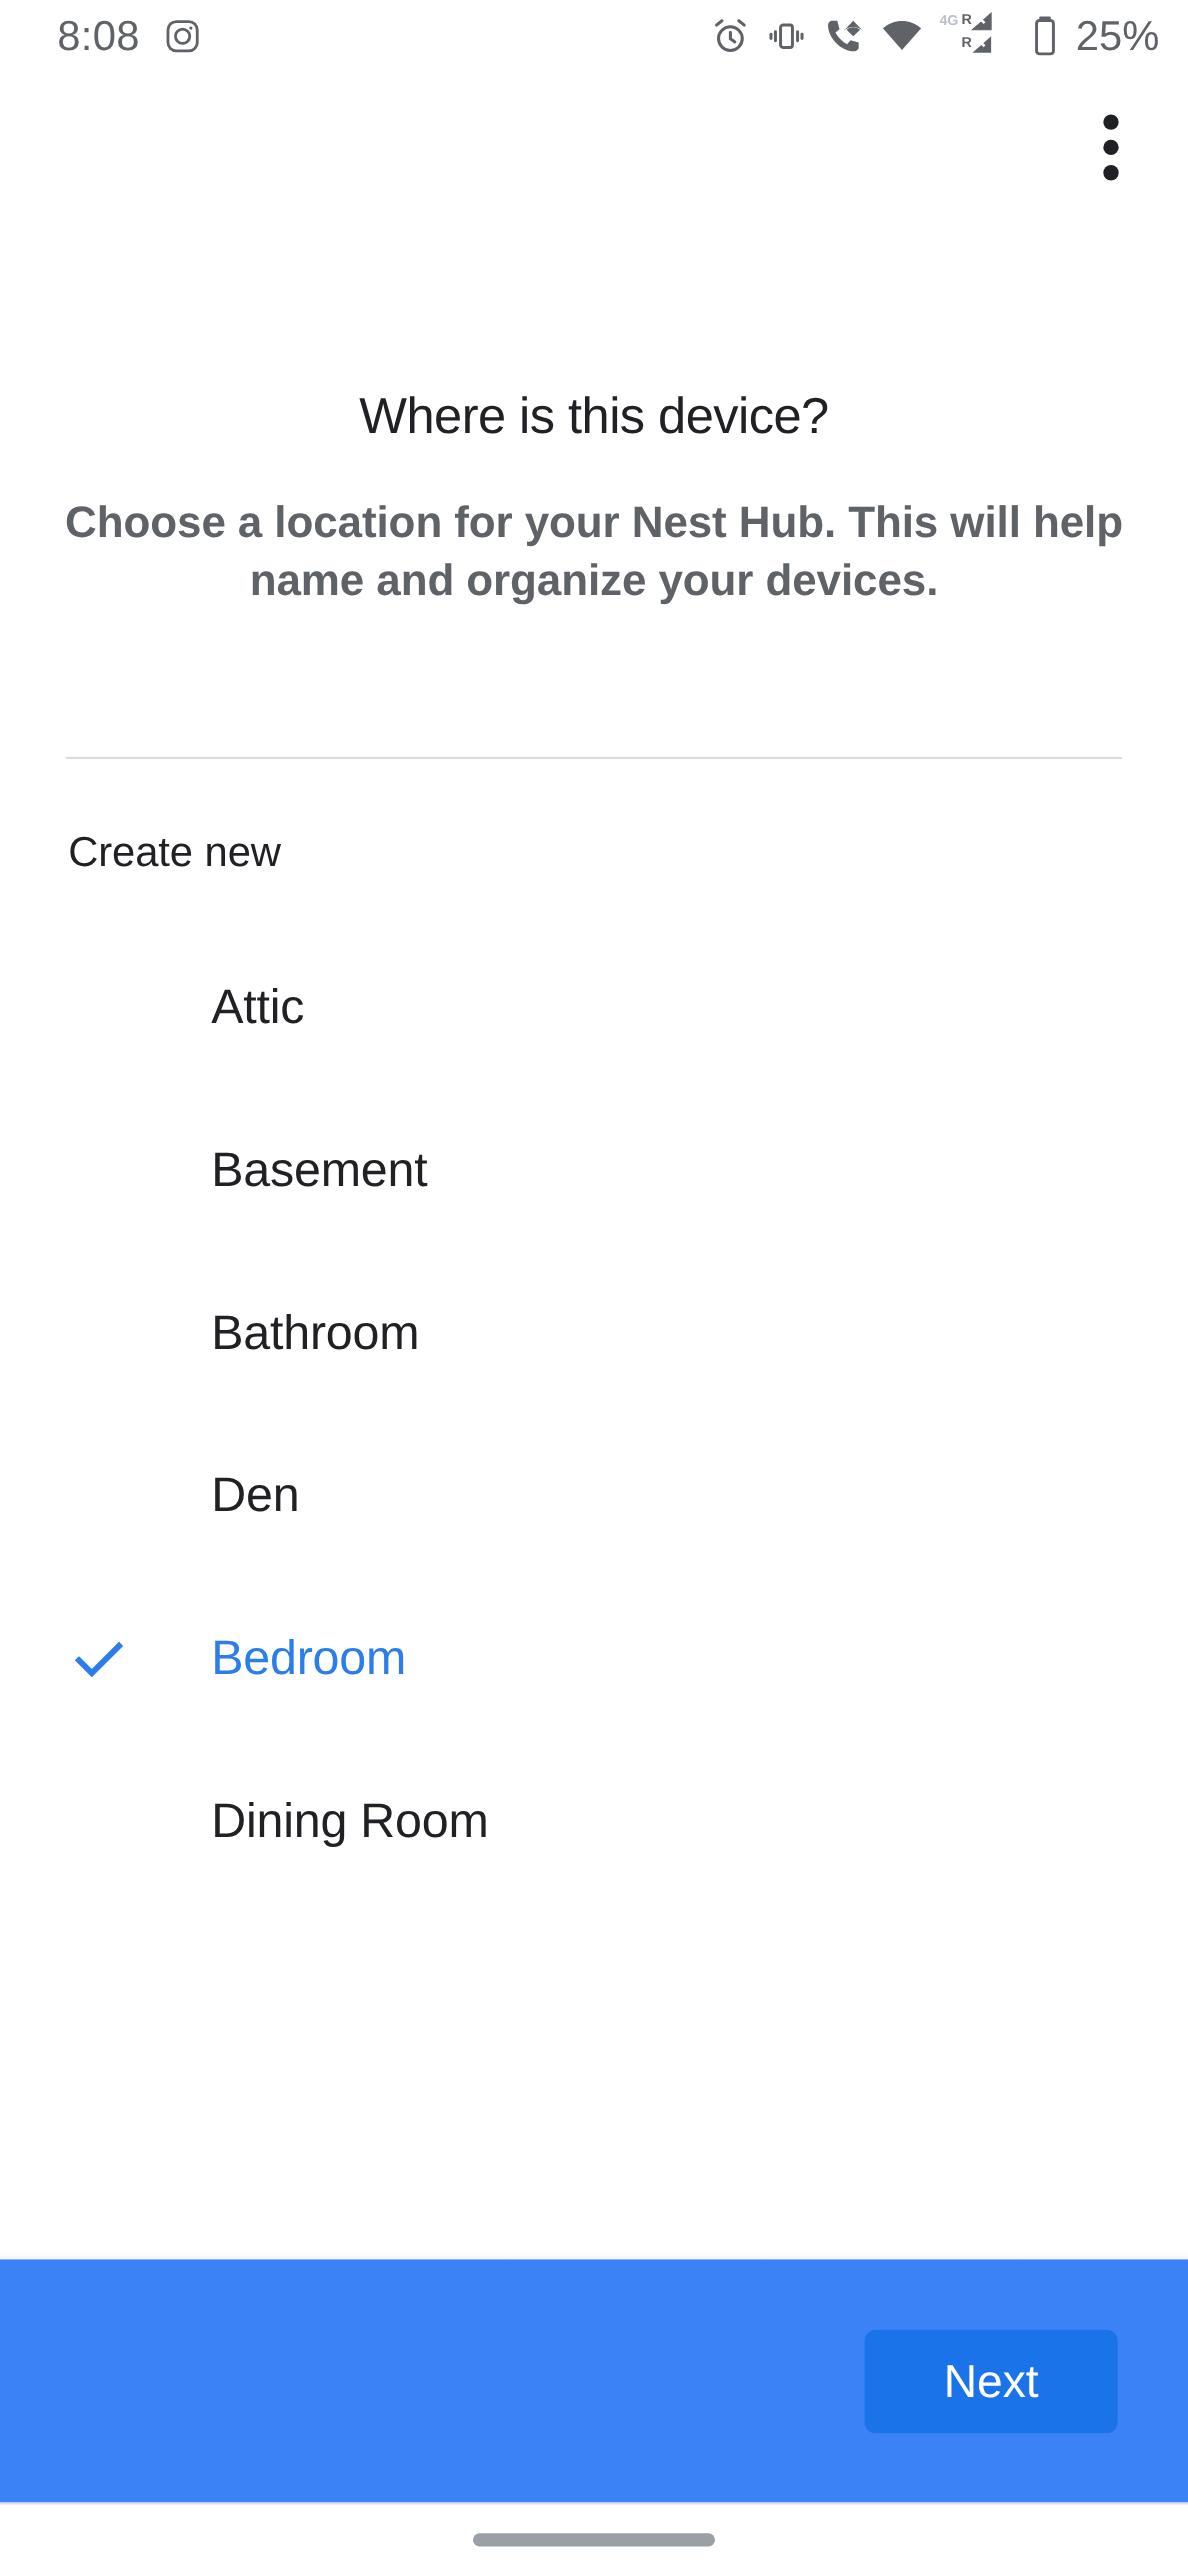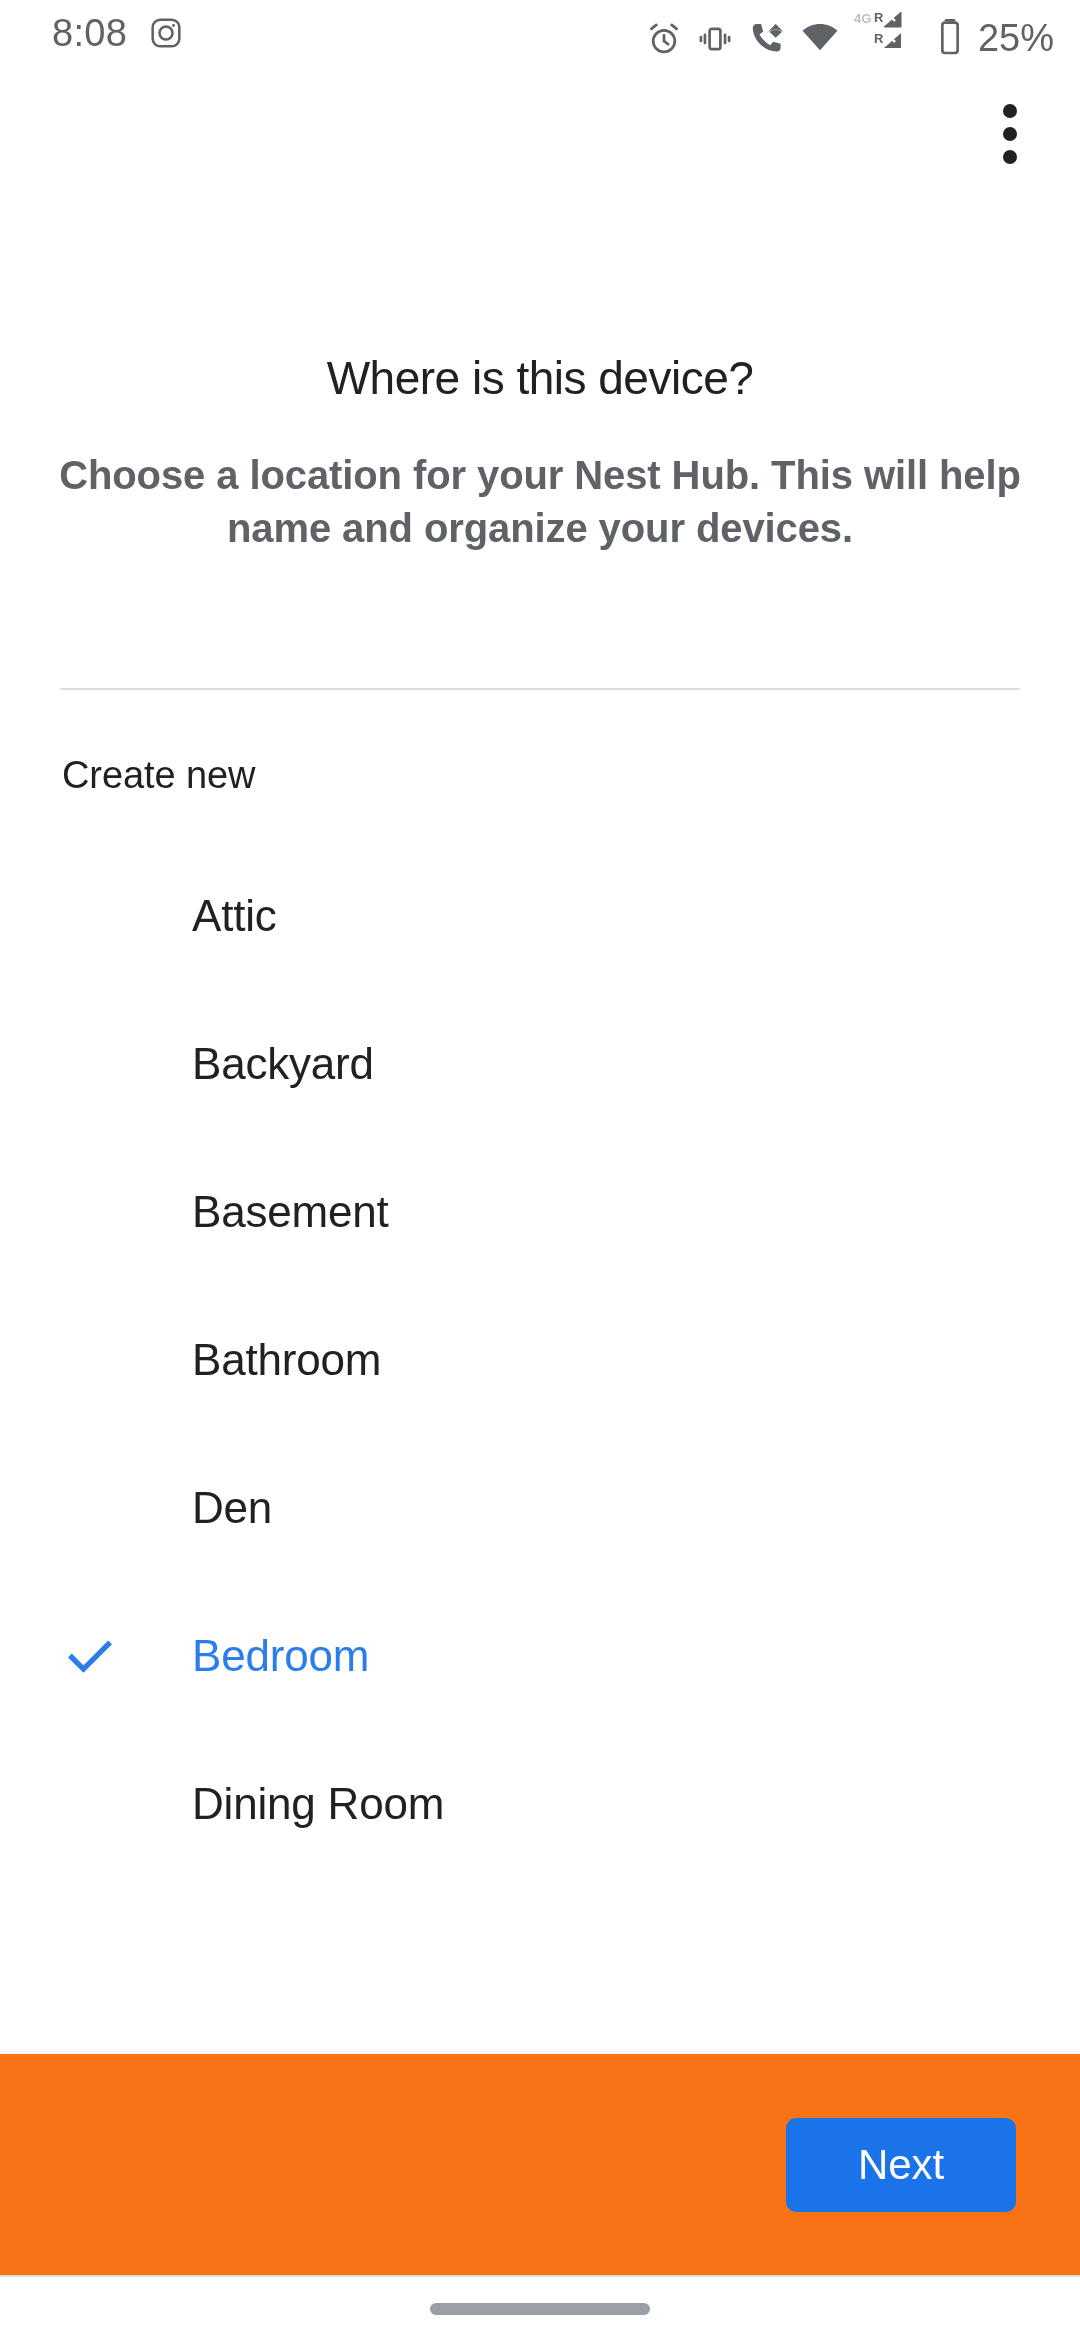--- a/index.html
+++ b/index.html
@@ -35,21 +35,21 @@
     gap: 22px;
   }
   .status-clock {
     font-size: 38px;
     color: #5f6368;
     letter-spacing: 0.3px;
     line-height: 1;
   }
   .status-right {
     display: flex;
-    align-items: flex-end;
+    align-items: center;
     gap: 15px;
   }
   .battery-pct {
     font-size: 38px;
     color: #5f6368;
     letter-spacing: 0px;
     line-height: 1;
     margin-left: -2px;
   }
   .sicon { display: block; }
@@ -175,21 +175,21 @@
     width: 1080px;
     height: 8px;
     background: linear-gradient(to bottom, rgba(32,33,36,0.00) 0%, rgba(32,33,36,0.045) 100%);
   }
   .action-bar {
     position: absolute;
     top: 2054px;
     left: 0;
     width: 1080px;
     height: 221px;
-    background: #f97316;
+    background: #3b82f6;
   }
   .next-btn {
     position: absolute;
     right: 64px;
     top: 64px;
     min-width: 230px;
     height: 94px;
     padding: 0 40px;
     border: none;
     border-radius: 10px;
@@ -323,23 +323,20 @@
 
 <div class="divider-inset"></div>
 
 <div class="list-section">
   <div class="create-new">Create new</div>
   <ul class="room-list">
       <li class="room-item">
         <span class="room-label">Attic</span>
       </li>
       <li class="room-item">
-        <span class="room-label">Backyard</span>
-      </li>
-      <li class="room-item">
         <span class="room-label">Basement</span>
       </li>
       <li class="room-item">
         <span class="room-label">Bathroom</span>
       </li>
       <li class="room-item">
         <span class="room-label">Den</span>
       </li>
       <li class="room-item selected">
         <span class="room-check">

